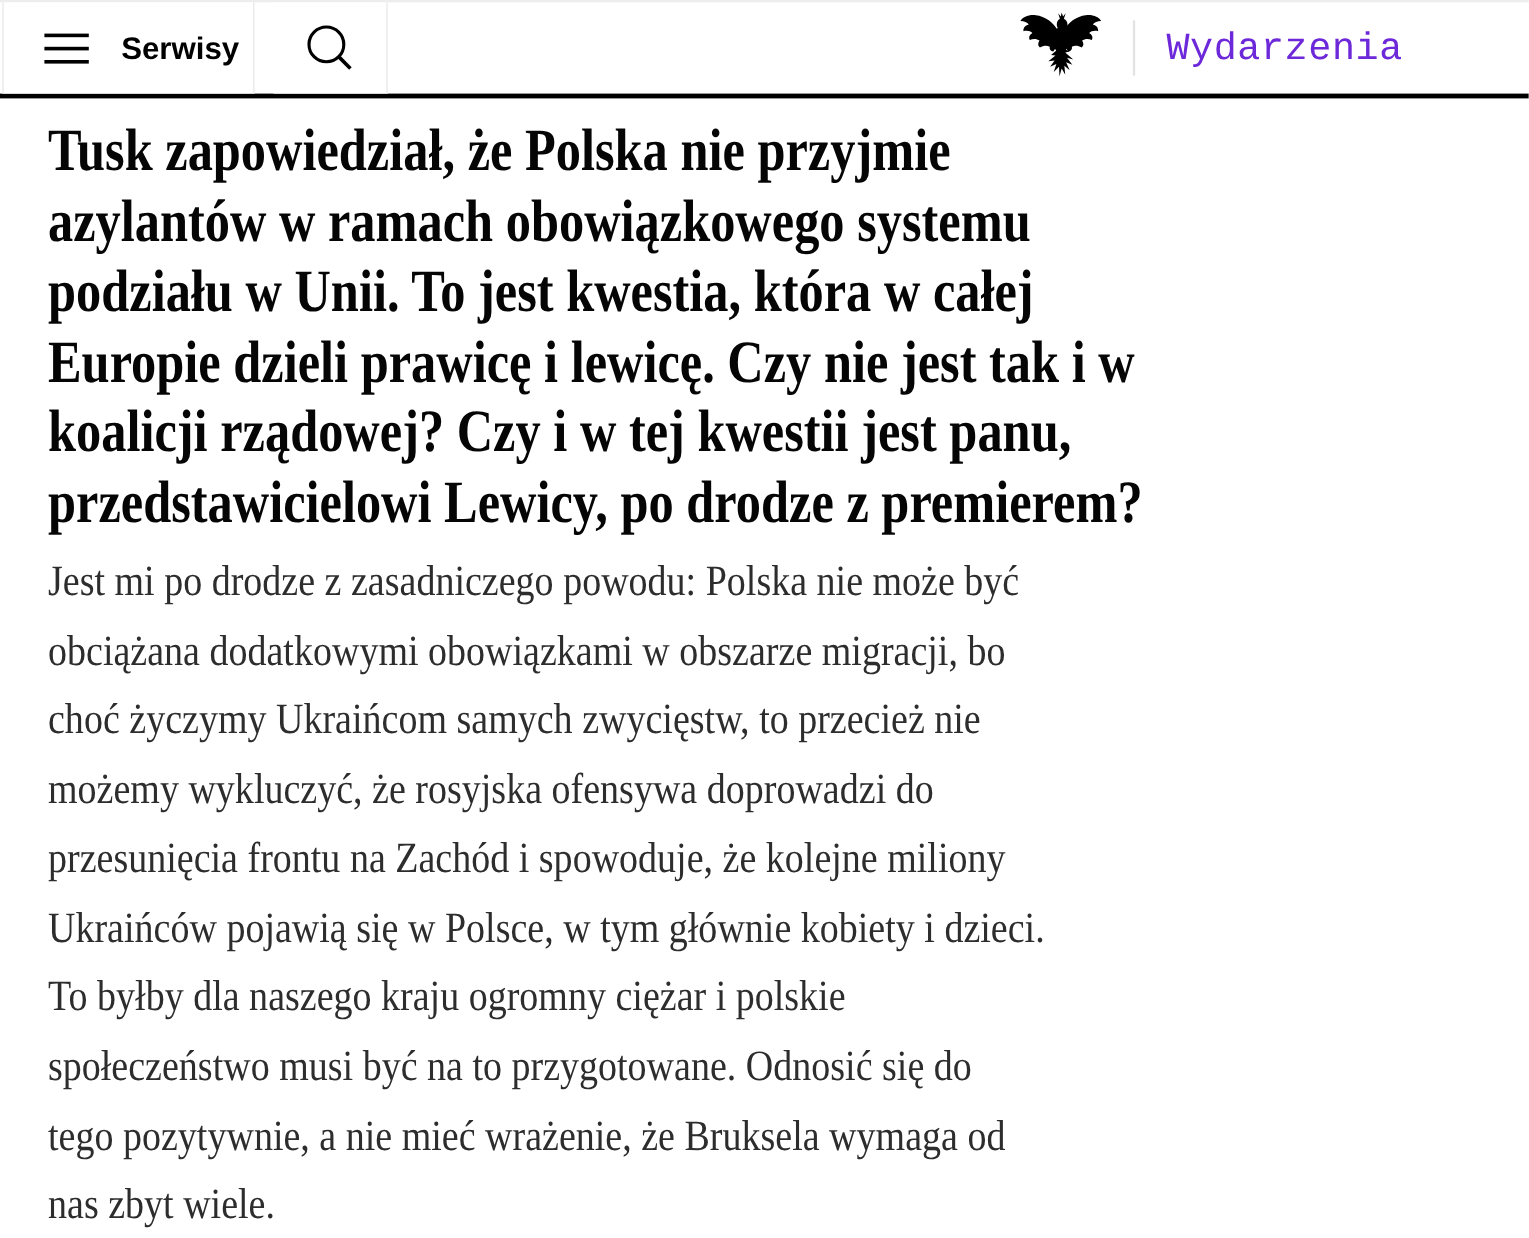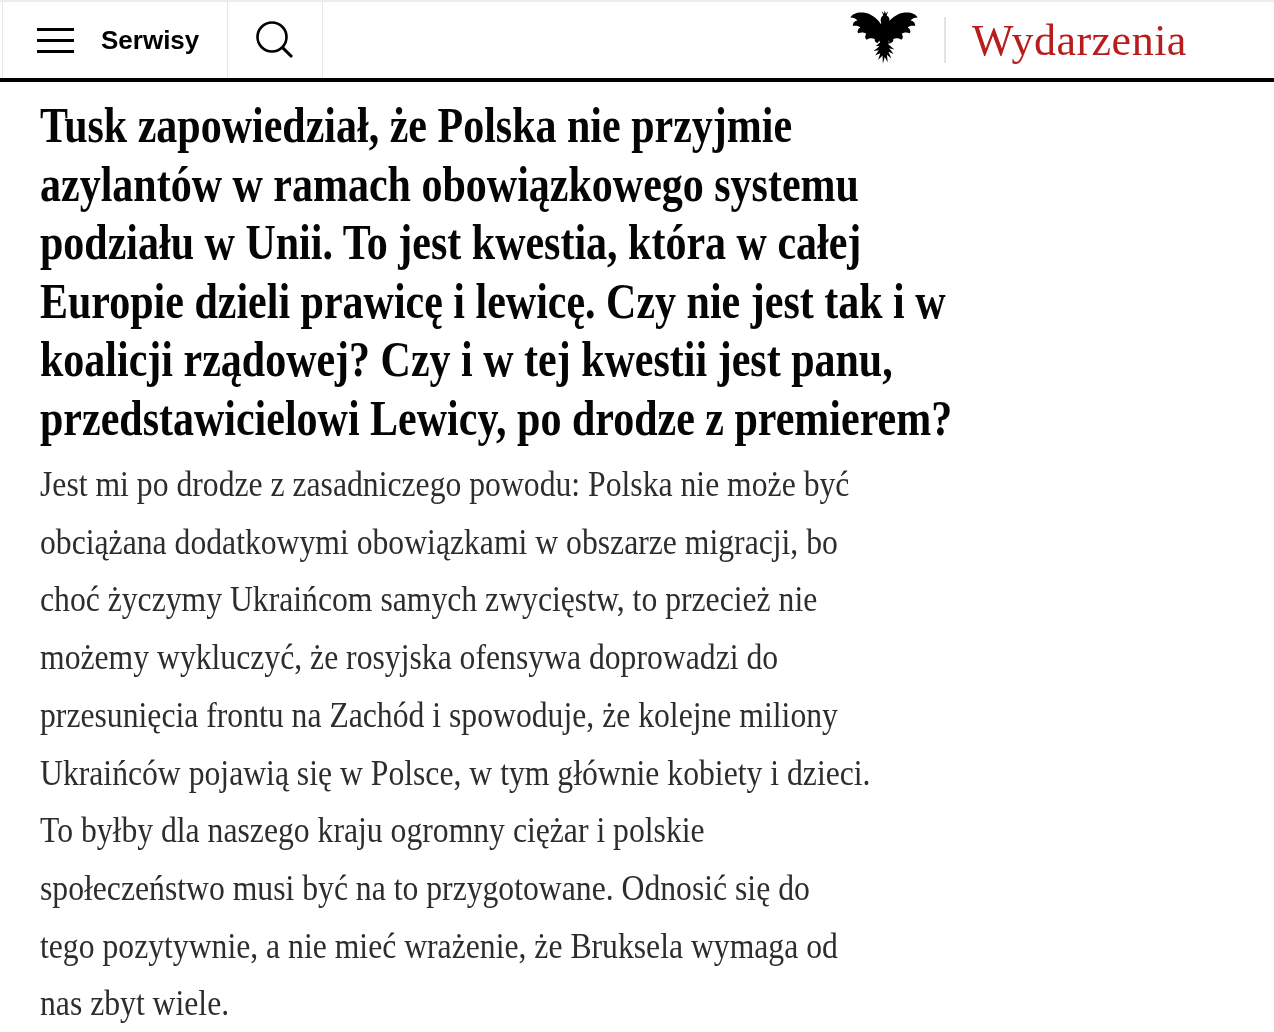--- a/index.html
+++ b/index.html
@@ -6,21 +6,21 @@
   body{
     width:1274px;height:1032px;overflow:hidden;position:relative;
     font-family:"Liberation Serif",serif;
   }
   
   .topbar{
     position:relative;height:76px;background:#ffffff;
     border-top:2px solid #ededed;border-bottom:4px solid #000000;
   }
   .section-serwisy{
-    position:absolute;left:2px;top:0;width:226px;height:100%;
+    position:absolute;left:2px;top:0;width:210px;height:100%;
     border-left:1px solid #e6e6e6;border-right:1px solid #e6e6e6;
     display:flex;align-items:center;padding-left:34px;gap:27px;
     box-sizing:border-box;cursor:pointer;background:#fff;
   }
   .hamburger{display:flex;flex-direction:column;gap:8px;width:37px;}
   .hamburger i{display:block;width:37px;height:3px;background:#000;}
   .serwisy-label{
     font-family:"Liberation Sans",sans-serif;font-weight:700;
     font-size:26px;color:#000;letter-spacing:0;
   }
@@ -29,21 +29,21 @@
     border-right:1px solid #e6e6e6;display:flex;align-items:center;
     justify-content:center;cursor:pointer;background:#fff;
   }
   .brand{
     position:absolute;left:846px;top:0;height:100%;
     display:flex;align-items:center;
   }
   .eagle-wrap{width:76px;height:66px;display:flex;align-items:center;justify-content:center;}
   .brand-divider{width:2px;height:46px;background:#e3e3e3;margin:0 26px 0 22px;}
   .section-title{
-    font-family:Liberation Serif, serif;font-size:44px;color:#b91c1c;
+    font-family:Liberation Mono, monospace;font-size:32px;color:#6d28d9;
     letter-spacing:0.5px;
   }
   
   .article{padding:14px 0 0 40px;}
   .question{
     margin:0;font-family:"Liberation Serif",serif;font-weight:700;
     font-size:50px;line-height:58.5px;color:#050505;
     white-space:pre;transform:scaleX(0.84);transform-origin:left top;
   }
   .answer{

